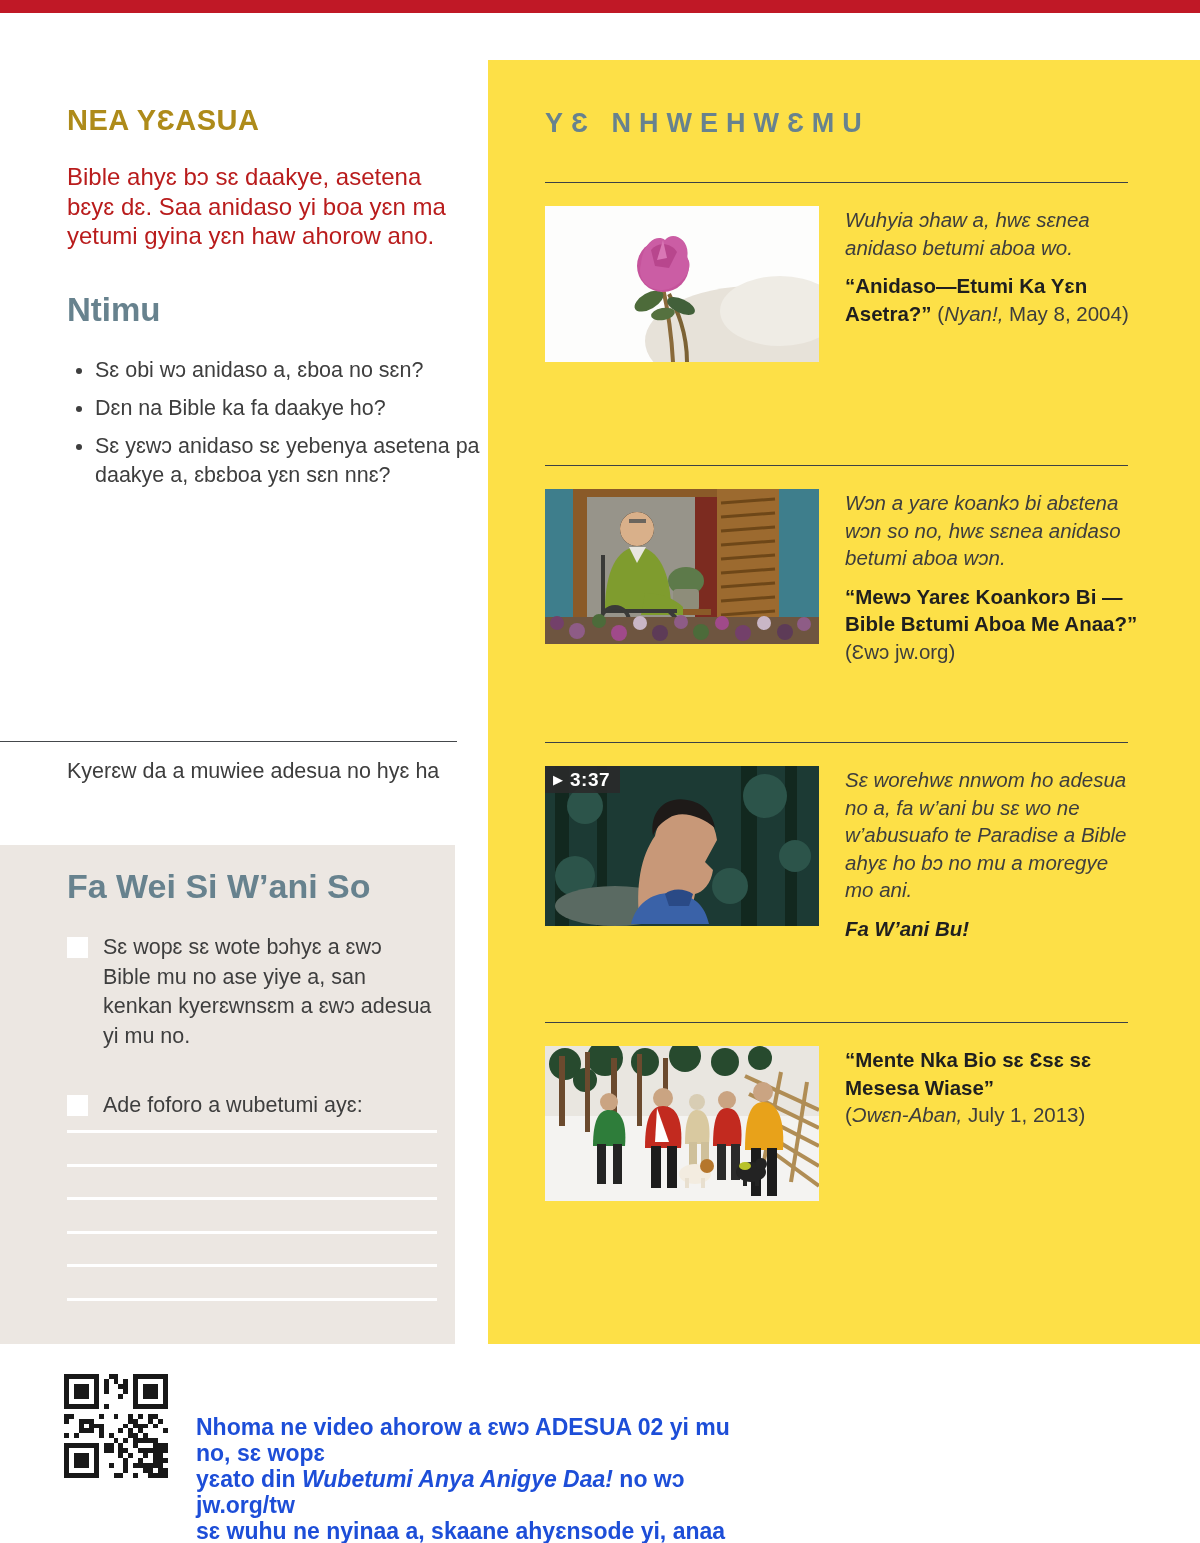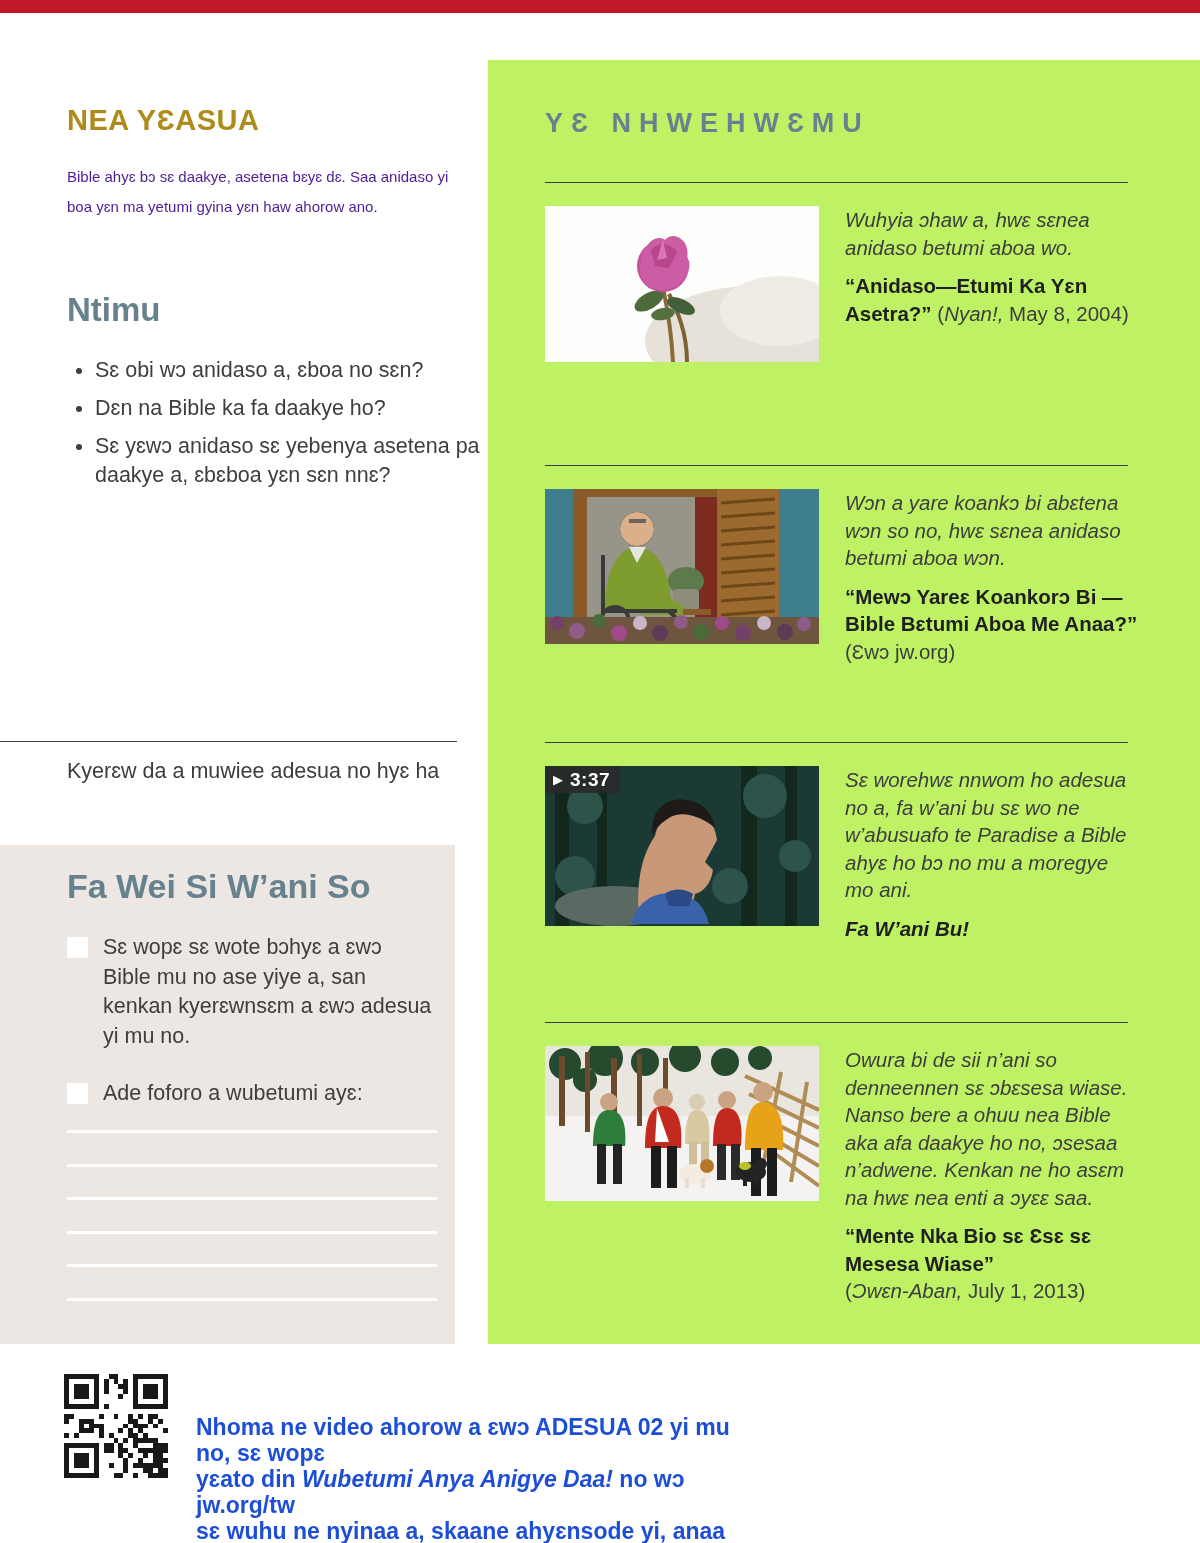--- a/index.html
+++ b/index.html
@@ -7,45 +7,45 @@
     width:1200px;height:1543px;position:relative;overflow:hidden;
     font-family:"Liberation Sans","DejaVu Sans",sans-serif;
     color:#3d3d3d;-webkit-font-smoothing:antialiased;
   }
   .abs{position:absolute;}
   
   .topbar{left:0;top:0;width:1200px;height:13px;background:#c01826;}
 
   
   .h-gold{left:67px;top:104px;font-size:29px;font-weight:800;letter-spacing:.5px;color:#ae8b1a;margin:0;}
-  .lead-par{left:67px;top:162px;width:398px;font-size:15px;line-height:29.5px;margin:0;color:#4c1d95;}
+  .lead-par{left:67px;top:162px;width:398px;font-size:24px;line-height:29.5px;margin:0;color:#b91c1c;}
   .h-slate{font-weight:700;color:#67828e;margin:0;}
   .h-ntimu{left:67px;top:291px;font-size:33px;}
   .bullets{left:67px;top:356px;width:402px;margin:0;padding:0 0 0 28px;}
   .bullets li{font-size:21.5px;line-height:29px;margin-bottom:9px;color:#3e3e3e;}
   .hr-left{left:0;top:741px;width:457px;height:0;border-top:1.6px solid #44484b;}
   .date-label{left:67px;top:757px;width:420px;font-size:21.5px;line-height:29px;margin:0;}
 
   .focus-box{left:0;top:845px;width:455px;height:499px;background:#ece7e2;}
   .focus-title{position:absolute;left:67px;top:22px;font-size:34px;}
   .check-row{position:absolute;left:67px;display:flex;align-items:flex-start;}
   .check-row.r1{top:88px;}
-  .check-row.r2{top:234px;}
+  .check-row.r2{top:246px;}
   .checkbox{flex:0 0 auto;width:21px;height:21px;background:#ffffff;margin:4px 15px 0 0;}
   .check-row p{margin:0;width:332px;font-size:21.5px;line-height:29.5px;color:#3e3e3e;}
   .write-lines{position:absolute;left:67px;top:285px;width:370px;}
   .wline{height:3px;background:#ffffff;margin-bottom:30.5px;}
 
   
   #qr{left:64px;top:1374px;width:104px;height:104px;}
   .caption{left:196px;top:1414px;width:540px;font-size:23px;line-height:26px;font-weight:700;color:#1d4ed8;}
   .caption i{font-style:italic;}
 
   
-  .panel{left:488px;top:60px;width:712px;height:1284px;background:#bef264;}
+  .panel{left:488px;top:60px;width:712px;height:1284px;background:#fde047;}
   .panel-title{position:absolute;left:57px;top:48px;font-size:27px;letter-spacing:8px;}
   .row-sep{position:absolute;left:57px;width:583px;height:0;border-top:1.6px solid #3c4145;}
   .row-body{position:absolute;left:57px;display:flex;}
   .thumb{flex:0 0 auto;width:274px;position:relative;overflow:hidden;background:#fff;}
   .thumb svg{display:block;width:100%;height:100%;}
   .row-txt{width:294px;margin-left:26px;font-size:20.5px;line-height:27.5px;}
   .row-txt p{margin:0;}
   .row-txt .lead{margin-bottom:11px;color:#3d3d3d;font-style:italic;}
   .row-txt b{color:#1f1f1f;}
   .row-txt .it{font-style:italic;}
@@ -405,20 +405,19 @@
               <rect x="156" y="132" width="4" height="10" fill="#e8dfcf"></rect>
             <ellipse cx="206" cy="126" rx="15" ry="10" fill="#232323"></ellipse>
               <circle cx="216" cy="118" r="6" fill="#232323"></circle>
               <rect x="198" y="130" width="4" height="10" fill="#232323"></rect>
               <rect x="210" y="130" width="4" height="10" fill="#232323"></rect>
               <ellipse cx="200" cy="120" rx="6" ry="4" fill="#b8c22a"></ellipse>
           </g>
         </svg>
       </div>
       <div class="row-txt">
-        <p class="lead">Owura bi de sii n’ani so denneennen sɛ ɔbɛsesa wiase. Nanso bere a ohuu nea Bible aka afa daakye ho no, ɔsesaa n’adwene. Kenkan ne ho asɛm na hwɛ nea enti a ɔyɛɛ saa.</p>
         <p class="title"><b>“Mente Nka Bio sɛ Ɛsɛ sɛ Mesesa Wiase”</b></p>
         <p class="title ref"><span>(</span><i>Ɔwɛn-Aban,</i><span> July 1, 2013)</span></p>
       </div>
     </div>
   </div>
 
 </div>
 
 </body></html>

